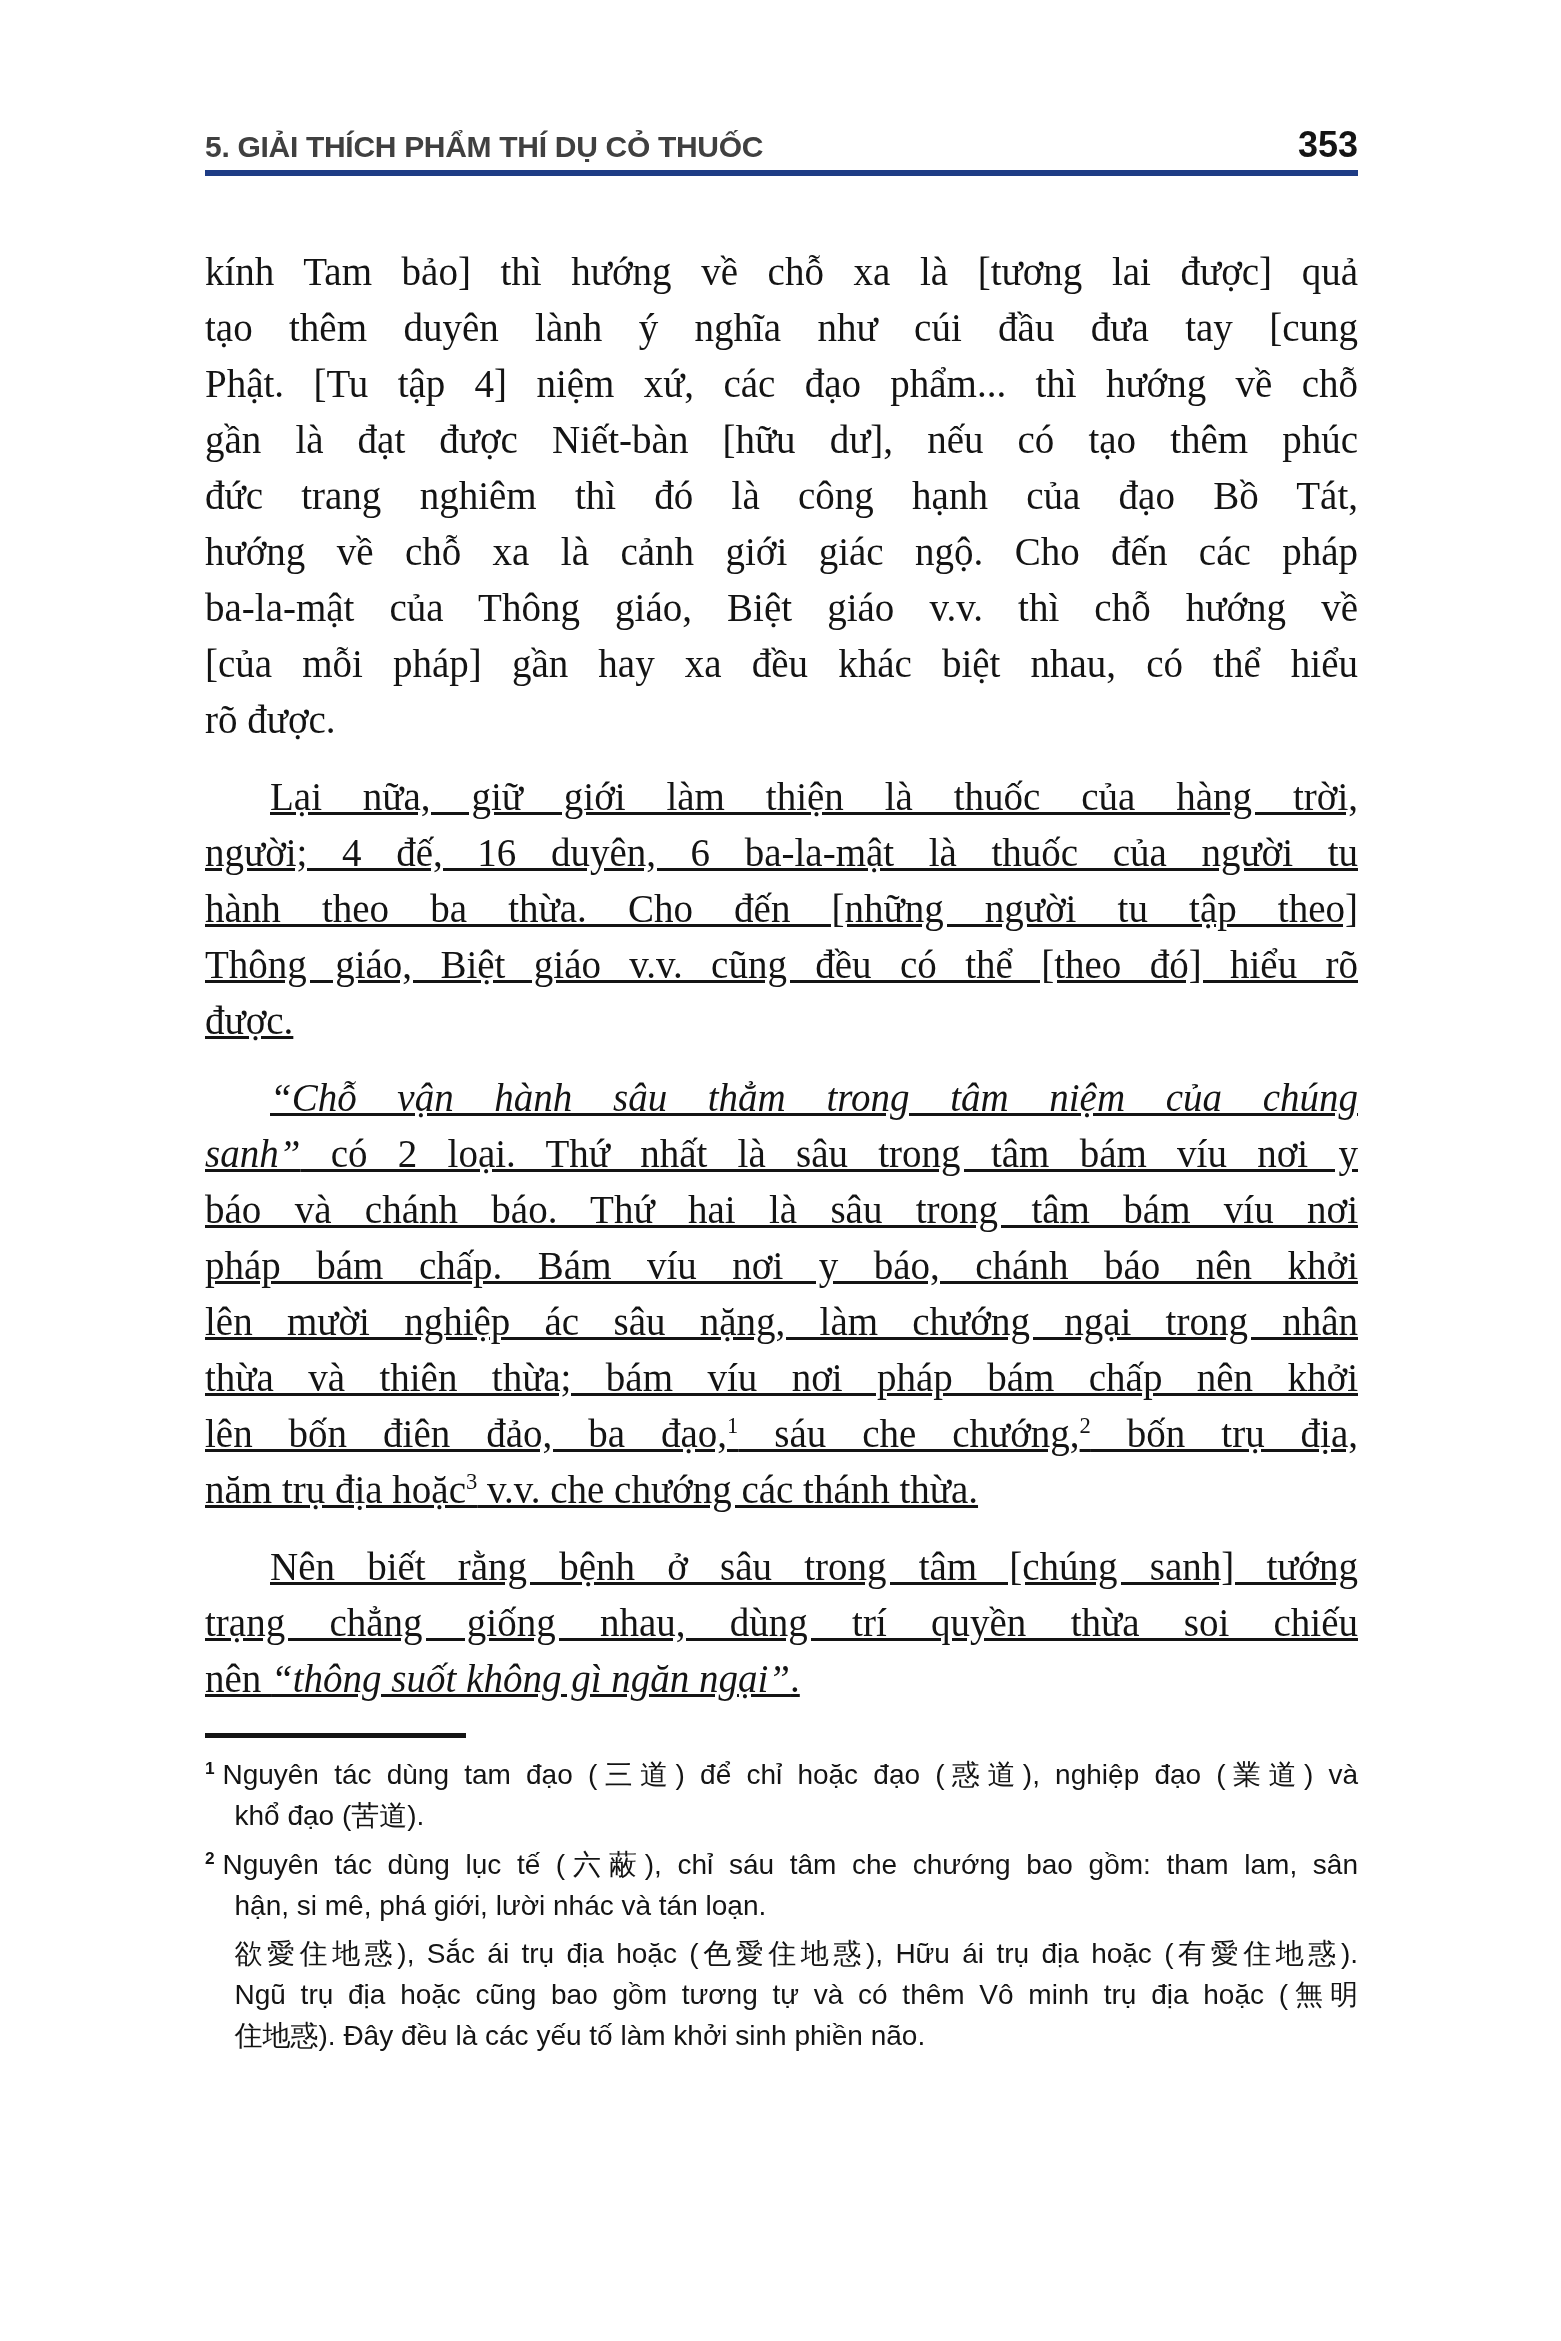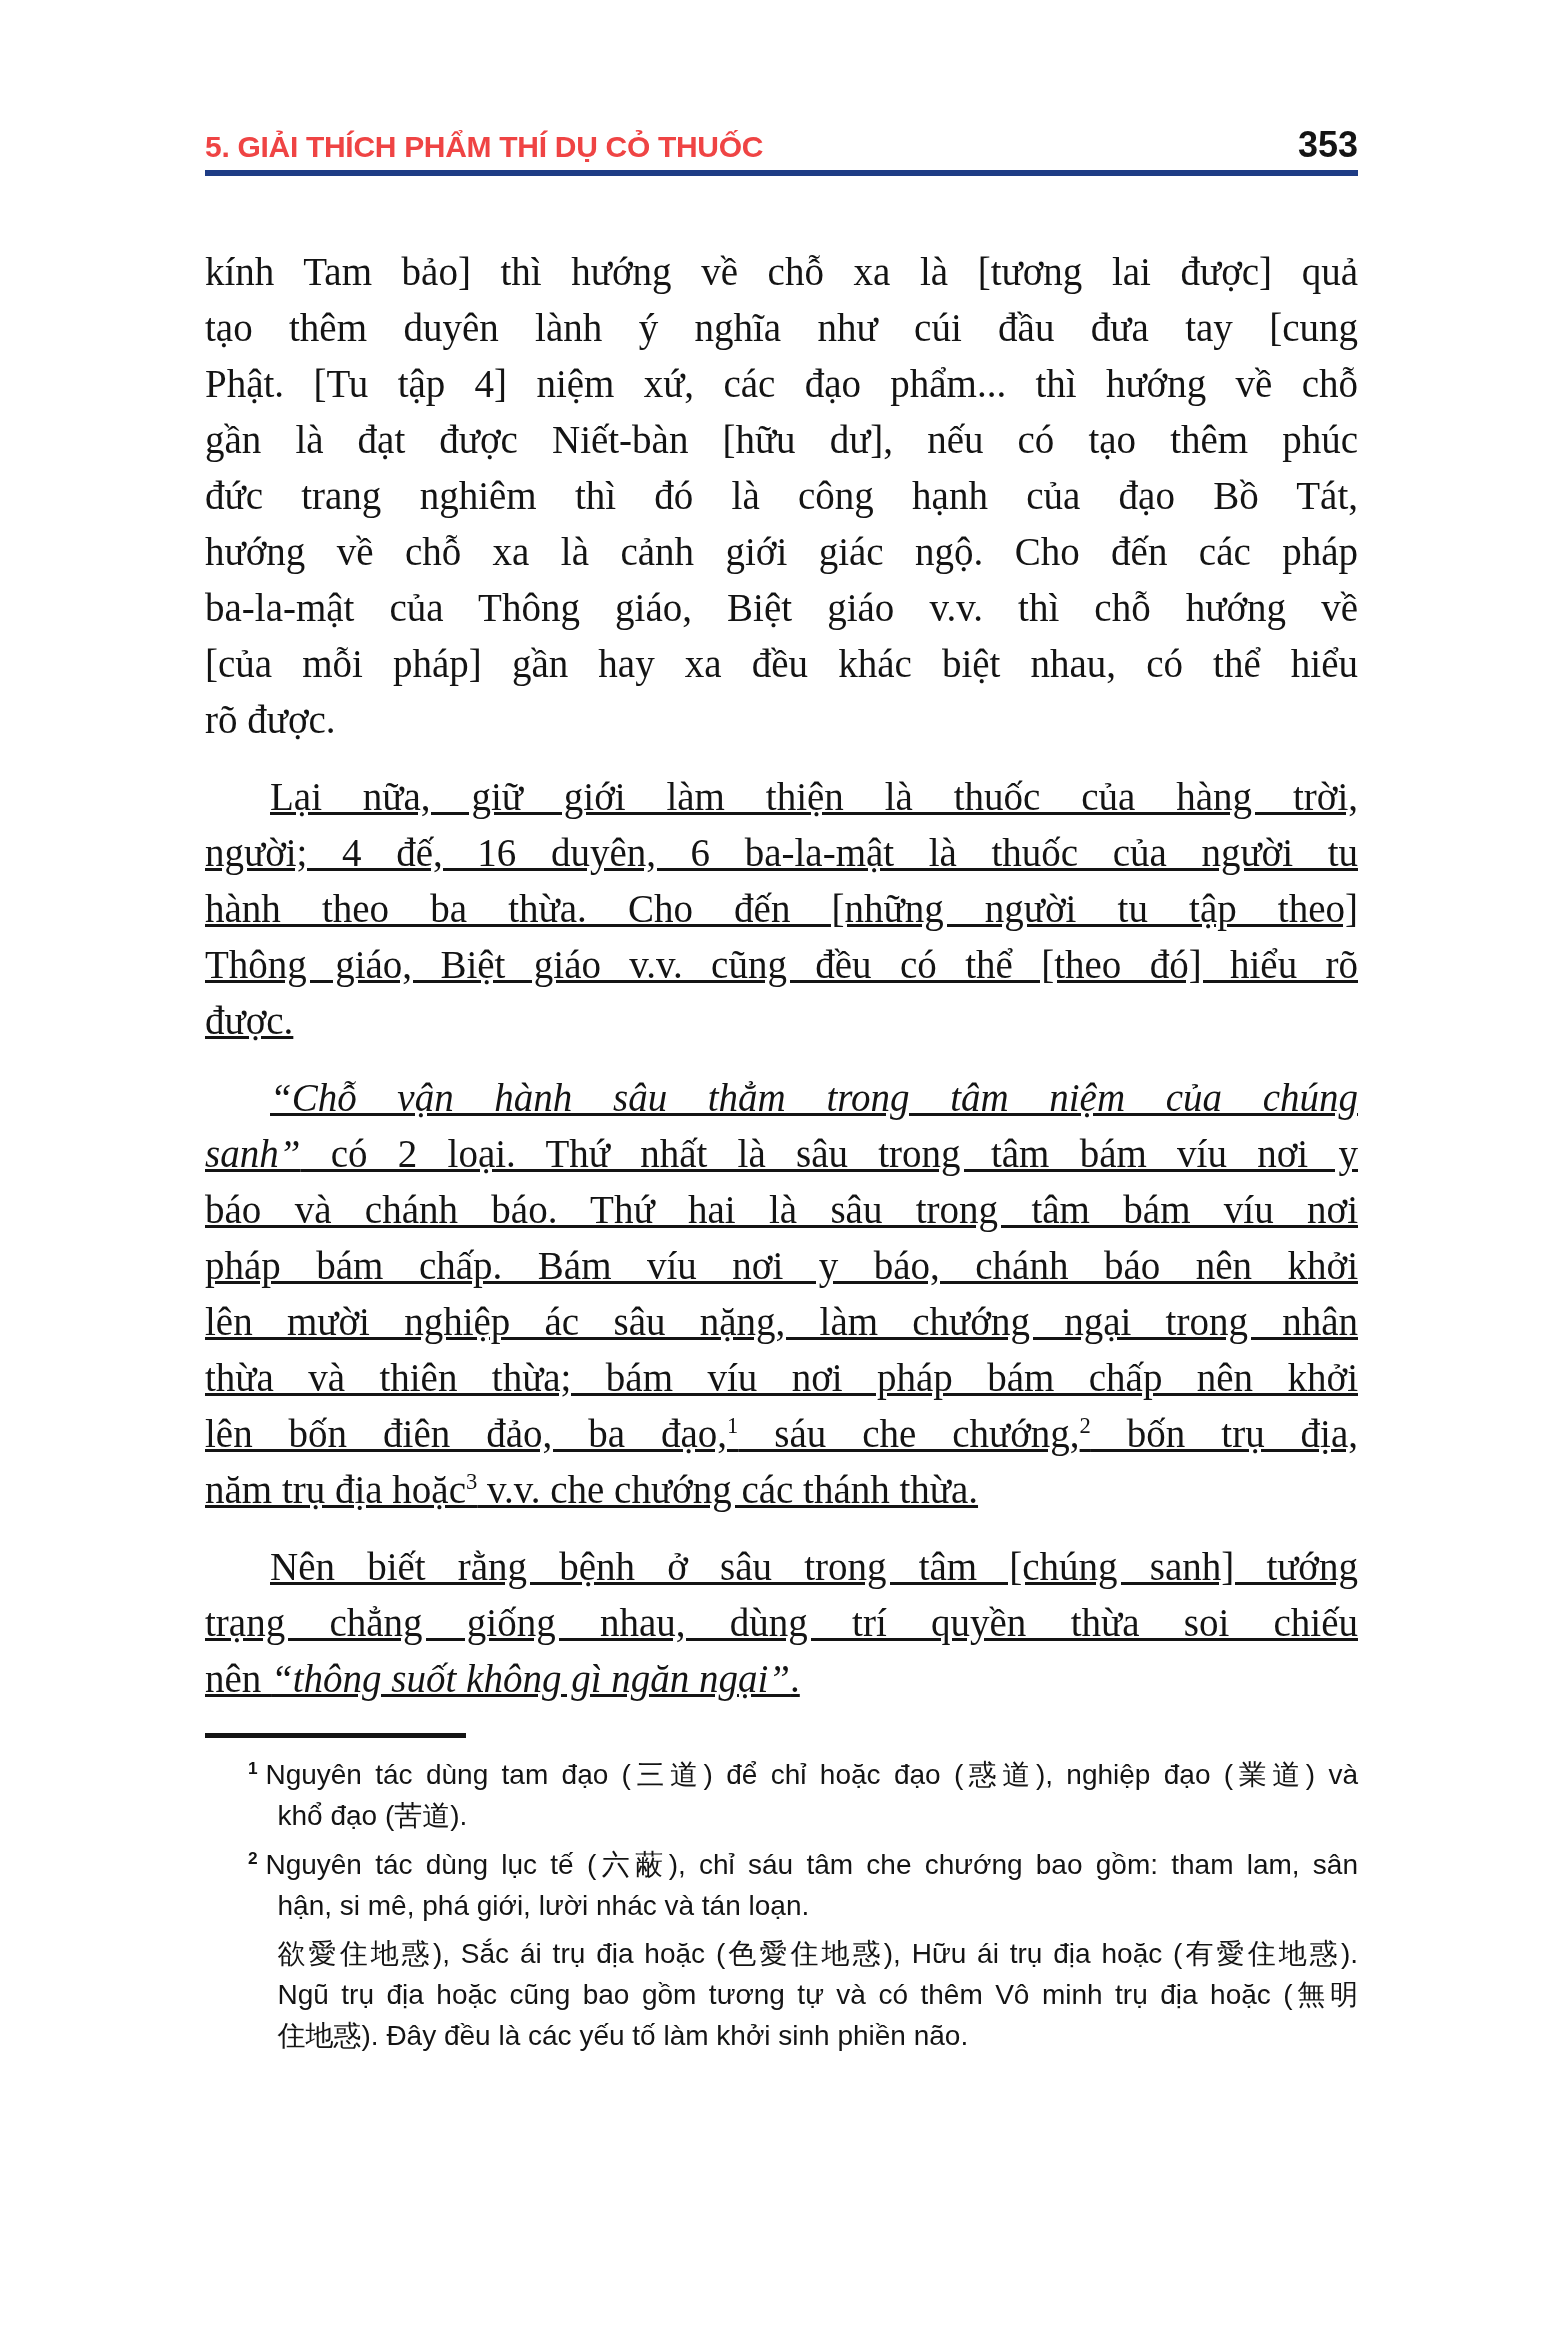--- a/index.html
+++ b/index.html
@@ -27,33 +27,33 @@
   .it{font-style:italic;}
   .bline sup{font-size:22.6px;line-height:0;vertical-align:14px;}
 
   
   .fnsep{height:5.2px;width:261px;margin-top:26px;}
   .footnotes{margin-top:15.6px;}
   .fn-item{margin:0;}
   .fn-item + .fn-item{margin-top:7.8px;}
   .fn-line{font-family:"Liberation Sans","DejaVu Sans",sans-serif;
            font-size:28px;line-height:41px;text-align:justify;text-align-last:justify;
-           padding-left:29.5px;margin-left:43px;}
+           padding-left:29.5px;}
   .fn-line.first{padding-left:0;}
   .fn-line.lastline{text-align-last:left;}
   .fn-line sup{font-size:17.3px;line-height:0;vertical-align:9.5px;font-weight:bold;
                margin-right:7.8px;}
 </style>
 </head>
 <body>
 
 <div class="page" style="color: rgb(20, 20, 20); background: rgb(255, 255, 255);">
 
   <div class="header-row">
-    <span class="section-title" style="color: #ef4444;">5. GIẢI THÍCH PHẨM THÍ DỤ CỎ THUỐC</span>
+    <span class="section-title" style="color: #404040;">5. GIẢI THÍCH PHẨM THÍ DỤ CỎ THUỐC</span>
     <span class="page-number" style="color: rgb(20, 20, 20);">353</span>
   </div>
 
   <div class="header-rule" style="background: rgb(30, 60, 133);"></div>
 
   <div class="content">
     <main>
         <div class="para">
           <div class="bline"><span>kính Tam bảo] thì hướng về chỗ xa là [tương lai được] quả</span></div>
           <div class="bline"><span>tạo thêm duyên lành ý nghĩa như cúi đầu đưa tay [cung</span></div>

